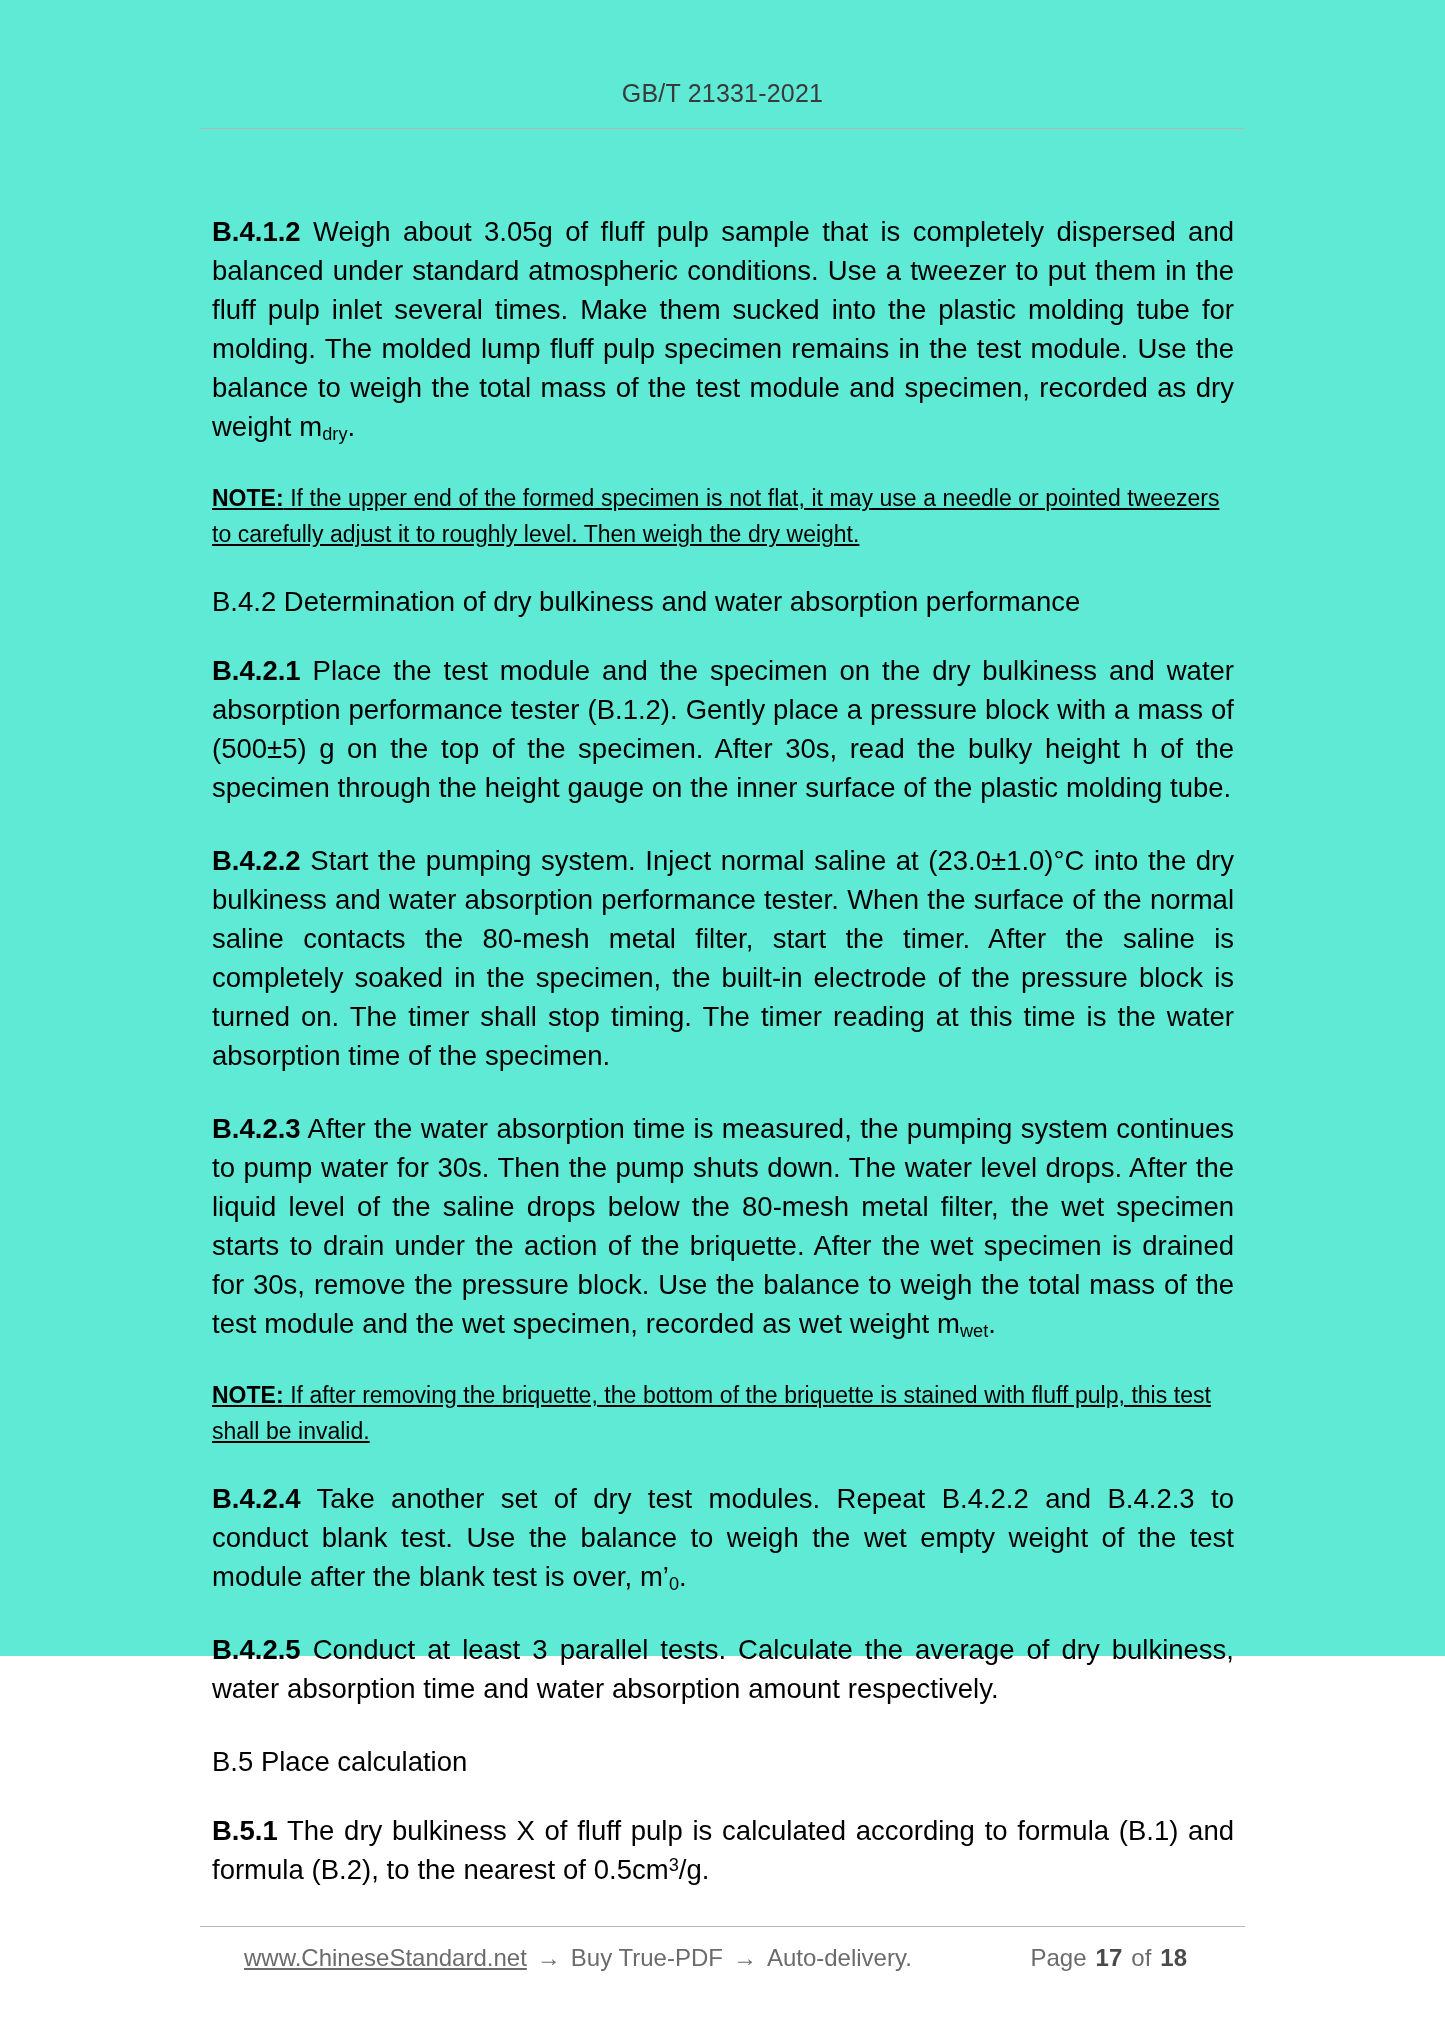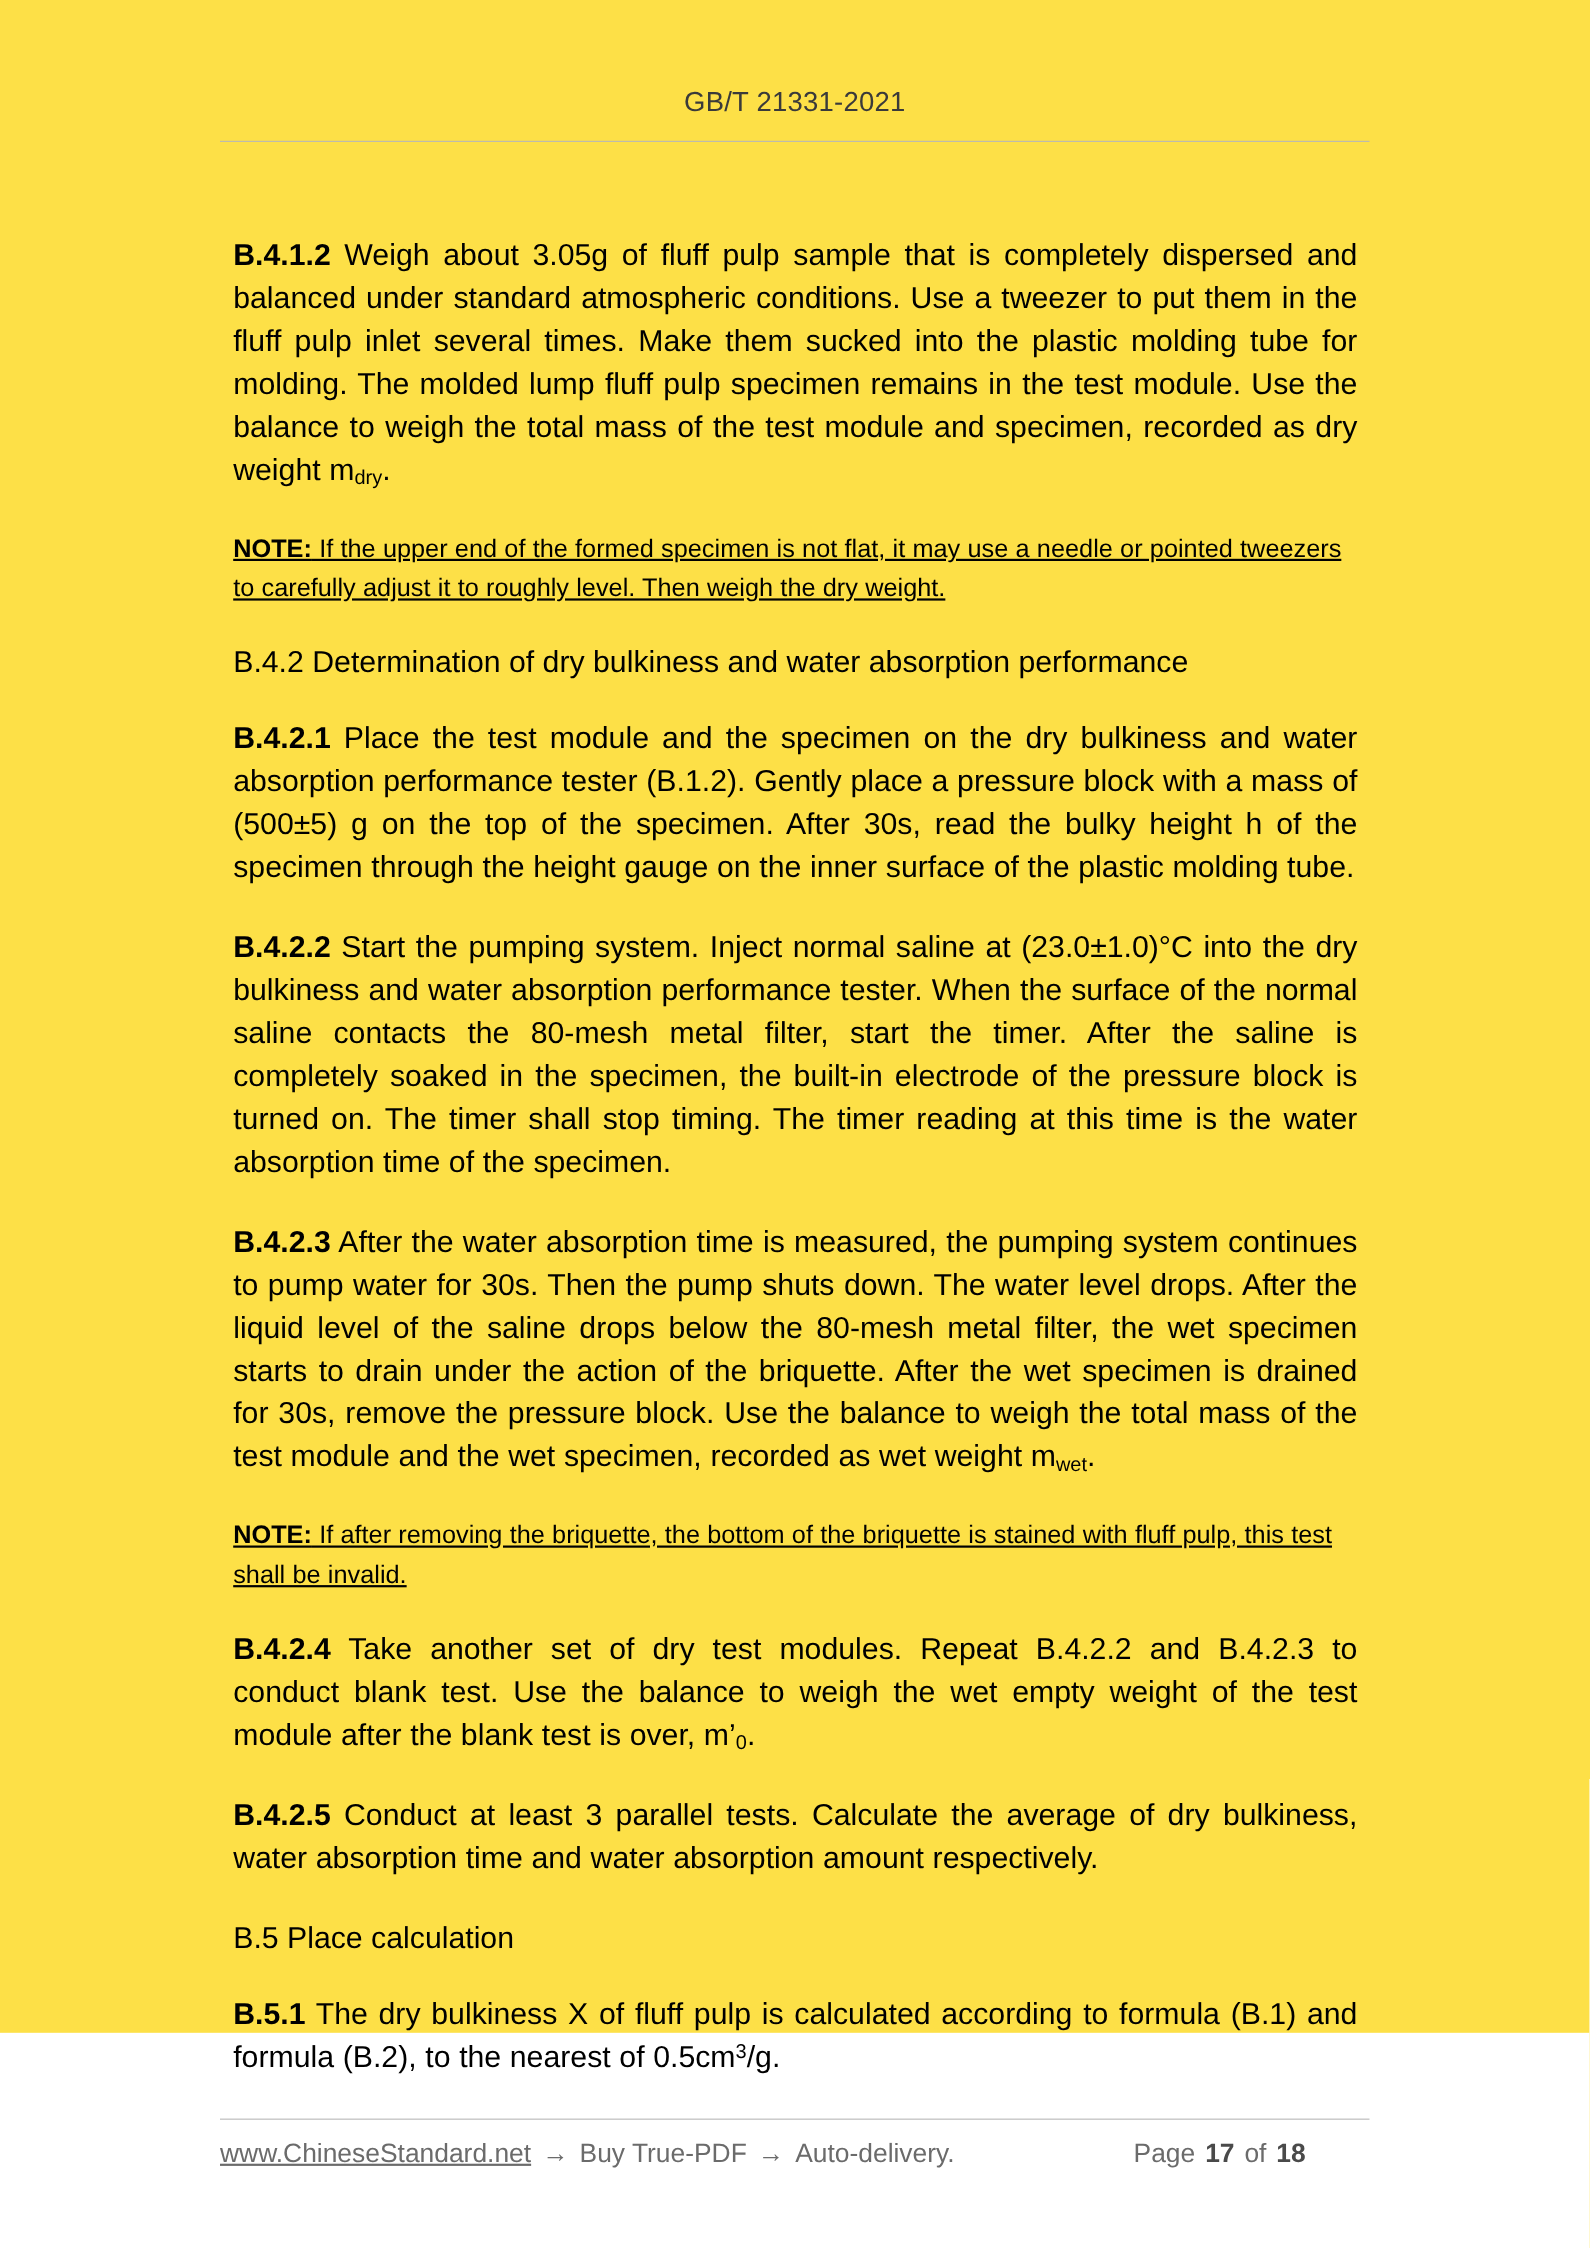--- a/index.html
+++ b/index.html
@@ -10,24 +10,24 @@
   body {
     width: 1445px;
     height: 2044px;
     font-family: "Liberation Sans", sans-serif;
     color: #000000;
     -webkit-font-smoothing: antialiased;
   }
   .page {
     position: relative;
     width: 1445px;
-    height: 1848px;
+    height: 1656px;
     box-sizing: border-box;
     padding: 0;
-    background: #fde047;
+    background: #5eead4;
   }
 
   
   .header {
     position: absolute;
     top: 80px;
     left: 200px;
     width: 1045px;
     text-align: center;
   }
@@ -123,20 +123,21 @@
   }
   .footer-left {
     display: flex;
     align-items: baseline;
     gap: 10px;
     white-space: nowrap;
   }
   .footer-link {
     text-decoration: underline;
     color: #6b6b6b;
+    margin-left: 44px;
   }
   .footer-arrow {
     font-size: 24px;
     color: #6b6b6b;
   }
   .footer-right {
     margin-left: auto;
     display: flex;
     align-items: flex-end;
     gap: 9px;

